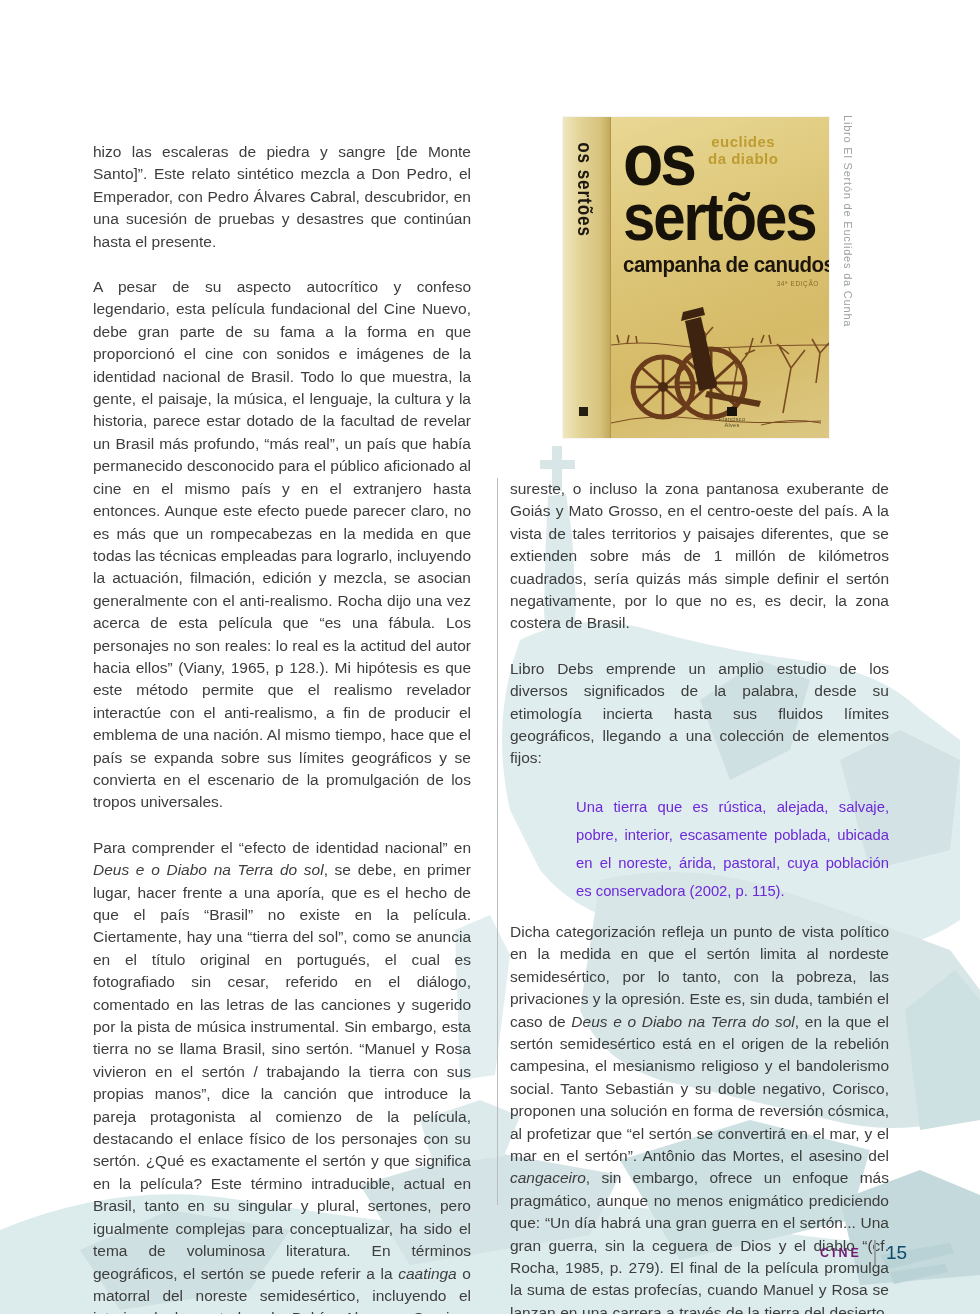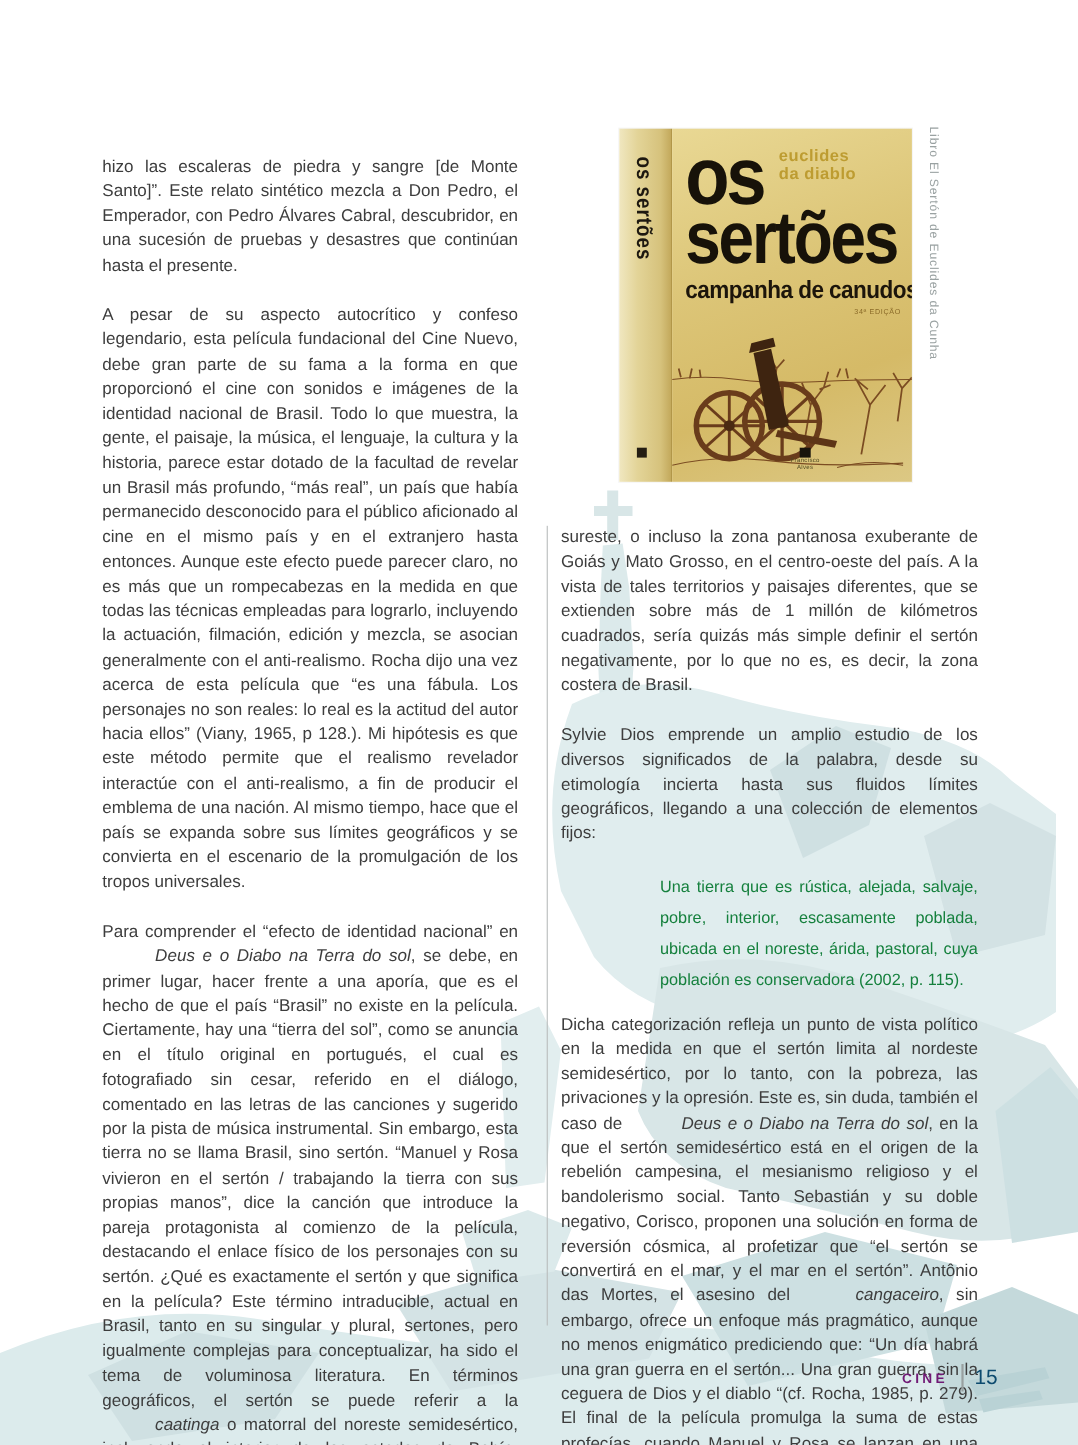--- a/index.html
+++ b/index.html
@@ -9,30 +9,30 @@
     font-family:"Liberation Sans", sans-serif;
   }
   .watermark{position:absolute; left:0; top:0; z-index:0; pointer-events:none;}
   
   .col{
     position:absolute; z-index:2;
     font-size:15.5px; line-height:22.4px; color:#3d3d3d;
     text-align:justify; hyphens:none;
   }
   .col p{margin:0 0 23px 0;}
-  .col .it{font-style:italic;margin-left:48px;}
+  .col .it{font-style:italic;}
   .col-left{left:93px; top:141px; width:378px;}
   .col-right{left:510px; top:478px; width:379px;}
   .divider{
     position:absolute; z-index:1; left:497px; top:478px;
     width:1px; height:727px; background:#b9bcbc;
   }
   blockquote.quote{
-    margin:15px 0 16px 90px; padding:0;
-    font-size:14.8px; line-height:28px; color:#15803d; text-align:justify;
+    margin:15px 0 16px 66px; padding:0;
+    font-size:14.8px; line-height:28px; color:#6d28d9; text-align:justify;
   }
   
   .book-cover{
     position:absolute; z-index:2; left:563px; top:117px;
     width:266px; height:321px; display:flex;
     box-shadow:0 0 0 1px rgba(0,0,0,0.04);
   }
   .spine{
     position:relative; width:47px; height:100%;
     background:linear-gradient(to right,#f0e7c0 0%,#e3d498 35%,#d6c27c 80%,#c3a95c 100%);
@@ -46,21 +46,21 @@
   }
   .spine-mark{
     position:absolute; left:16px; bottom:22px; width:9px; height:9px;
     background:#241d12;
   }
   .front{
     position:relative; flex:1;
     background:linear-gradient(160deg,#e9d894 0%,#dcc577 40%,#d5ba67 70%,#dcc884 100%);
     overflow:hidden;
   }
-  .cover-head{display:flex; padding:10px 8px 0 12px;}
+  .cover-head{display:flex; padding:10px 8px 0 12px;text-align:center;}
   .cover-os{
     font-weight:bold; font-size:66px; line-height:58px; color:#171209;
     letter-spacing:-3px; transform:scaleY(1.12); transform-origin:top left;
   }
   .cover-author{margin-left:14px; margin-top:6px;}
   .cover-author span{
     display:block; font-weight:bold; font-size:15px; line-height:17px;
     color:#bd9c31; letter-spacing:0.5px;
   }
   .cover-title2{
@@ -209,21 +209,21 @@
   <div class="col col-left">
     <p><span>hizo las escaleras de piedra y sangre [de Monte Santo]”. Este relato sintético mezcla a Don Pedro, el Emperador, con Pedro Álvares Cabral, descubridor, en una sucesión de pruebas y desastres que continúan hasta el presente.</span></p>
     <p><span>A pesar de su aspecto autocrítico y confeso legendario, esta película fundacional del Cine Nuevo, debe gran parte de su fama a la forma en que proporcionó el cine con sonidos e imágenes de la identidad nacional de Brasil. Todo lo que muestra, la gente, el paisaje, la música, el lenguaje, la cultura y la historia, parece estar dotado de la facultad de revelar un Brasil más profundo, “más real”, un país que había permanecido desconocido para el público aficionado al cine en el mismo país y en el extranjero hasta entonces. Aunque este efecto puede parecer claro, no es más que un rompecabezas en la medida en que todas las técnicas empleadas para lograrlo, incluyendo la actuación, filmación, edición y mezcla, se asocian generalmente con el anti-realismo. Rocha dijo una vez acerca de esta película que “es una fábula. Los personajes no son reales: lo real es la actitud del autor hacia ellos” (Viany, 1965, p 128.). Mi hipótesis es que este método permite que el realismo revelador interactúe con el anti-realismo, a fin de producir el emblema de una nación. Al mismo tiempo, hace que el país se expanda sobre sus límites geográficos y se convierta en el escenario de la promulgación de los tropos universales.</span></p>
     <p><span>Para comprender el “efecto de identidad nacional” en </span><span class="it">Deus e o Diabo na Terra do sol</span><span>, se debe, en primer lugar, hacer frente a una aporía, que es el hecho de que el país “Brasil” no existe en la película. Ciertamente, hay una “tierra del sol”, como se anuncia en el título original en portugués, el cual es fotografiado sin cesar, referido en el diálogo, comentado en las letras de las canciones y sugerido por la pista de música instrumental. Sin embargo, esta tierra no se llama Brasil, sino sertón. “Manuel y Rosa vivieron en el sertón / trabajando la tierra con sus propias manos”, dice la canción que introduce la pareja protagonista al comienzo de la película, destacando el enlace físico de los personajes con su sertón. ¿Qué es exactamente el sertón y que significa en la película? Este término intraducible, actual en Brasil, tanto en su singular y plural, sertones, pero igualmente complejas para conceptualizar, ha sido el tema de voluminosa literatura. En términos geográficos, el sertón se puede referir a la </span><span class="it">caatinga</span><span> o matorral del noreste semidesértico, incluyendo el interior de los estados de Bahía, Alagoas, Sergipe, Pernambuco, Paraíba, Rio Grande do Norte, Ceará y Piauí, pero también puede indicar el </span></p>
   </div>
 
   <div class="divider"></div>
 
   <div class="col col-right">
     <p><span>sureste, o incluso la zona pantanosa exuberante de Goiás y Mato Grosso, en el centro-oeste del país. A la vista de tales territorios y paisajes diferentes, que se extienden sobre más de 1 millón de kilómetros cuadrados, sería quizás más simple definir el sertón negativamente, por lo que no es, es decir, la zona costera de Brasil.</span></p>
-    <p><span>Sylvie Dios emprende un amplio estudio de los diversos significados de la palabra, desde su etimología incierta hasta sus fluidos límites geográficos, llegando a una colección de elementos fijos:</span></p>
+    <p><span>Libro Debs emprende un amplio estudio de los diversos significados de la palabra, desde su etimología incierta hasta sus fluidos límites geográficos, llegando a una colección de elementos fijos:</span></p>
     <blockquote class="quote">Una tierra que es rústica, alejada, salvaje, pobre, interior, escasamente poblada, ubicada en el noreste, árida, pastoral, cuya población es conservadora (2002, p. 115).</blockquote>
     <p><span>Dicha categorización refleja un punto de vista político en la medida en que el sertón limita al nordeste semidesértico, por lo tanto, con la pobreza, las privaciones y la opresión. Este es, sin duda, también el caso de </span><span class="it">Deus e o Diabo na Terra do sol</span><span>, en la que el sertón semidesértico está en el origen de la rebelión campesina, el mesianismo religioso y el bandolerismo social. Tanto Sebastián y su doble negativo, Corisco, proponen una solución en forma de reversión cósmica, al profetizar que “el sertón se convertirá en el mar, y el mar en el sertón”. Antônio das Mortes, el asesino del </span><span class="it">cangaceiro</span><span>, sin embargo, ofrece un enfoque más pragmático, aunque no menos enigmático prediciendo que: “Un día habrá una gran guerra en el sertón... Una gran guerra, sin la ceguera de Dios y el diablo “(cf. Rocha, 1985, p. 279). El final de la película promulga la suma de estas profecías, cuando Manuel y Rosa se lanzan en una carrera a través de la tierra del desierto, mientras que un coro</span></p>
   </div>
 
   <div class="footer">
     <span class="footer-section">CINE</span>
     <span class="footer-bar"></span>
     <span class="footer-page">15</span>
   </div>
 

